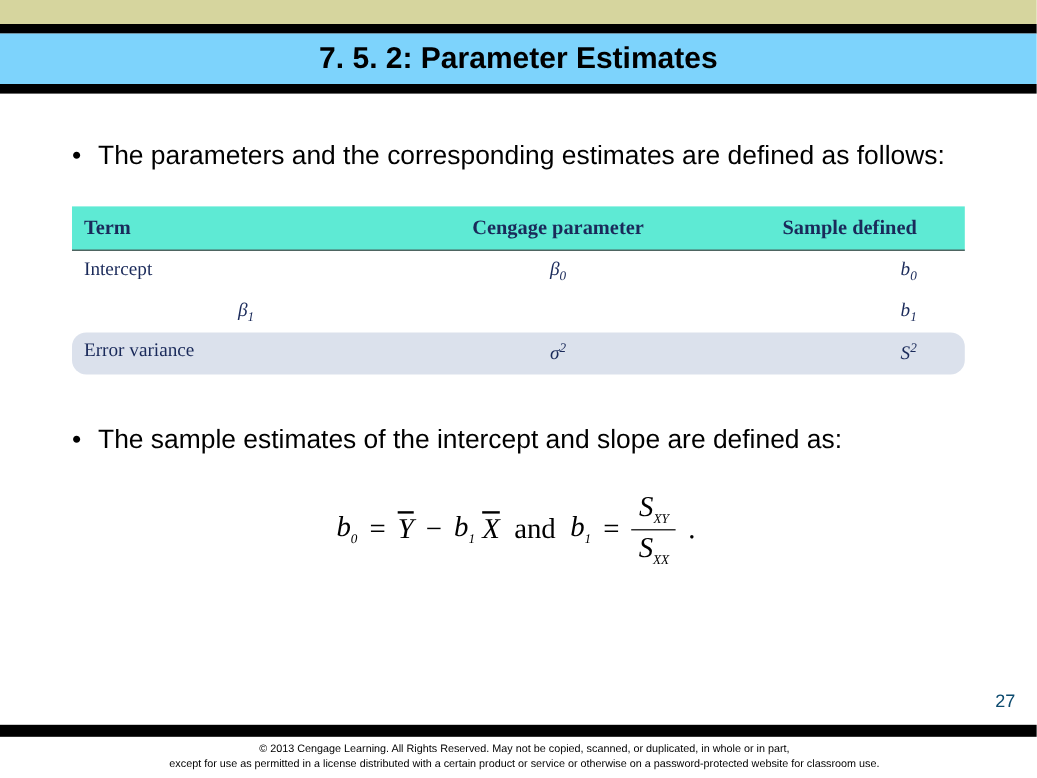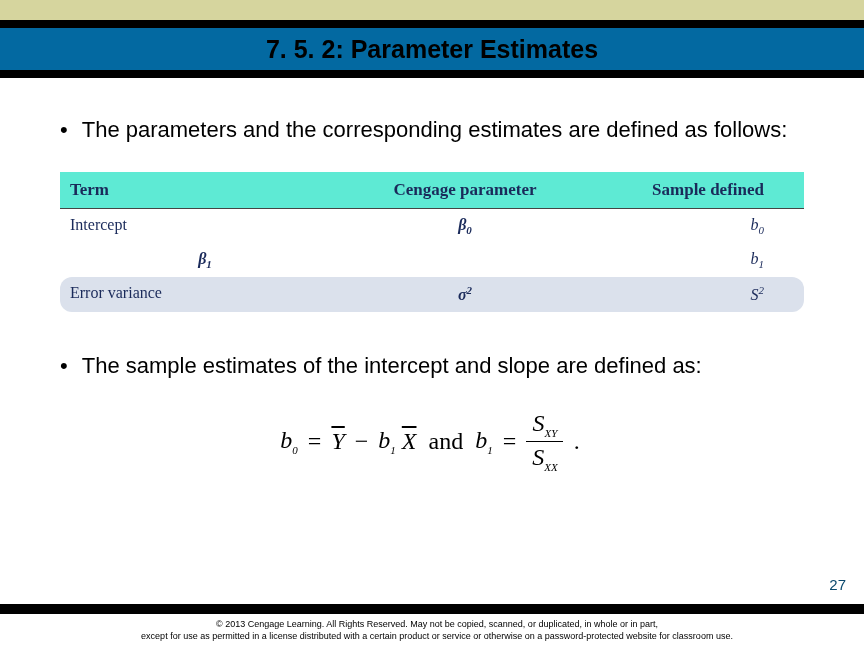--- a/index.html
+++ b/index.html
@@ -14,21 +14,21 @@
   .top-yellow {
     height: 20px;
     background: #d6d59e;
   }
   .black-bar {
     height: 8px;
     background: #000;
   }
   .title-area {
     height: 42px;
-    background: #0369a1;
+    background: #7dd3fc;
     text-align: left;
     display: flex;
     align-items: center;
     justify-content: center;
   }
   .title-area h1 {
     font-size: 25px;
     font-weight: bold;
     color: #000;
   }
@@ -57,21 +57,21 @@
     width: 100%;
   }
   .thead-row {
     display: flex;
     background: #5eead4;
     padding: 8px 10px;
     border-bottom: 1px solid #444;
     font-family: Georgia, 'Times New Roman', serif;
   }
   .col1 { flex: 0 0 260px; }
-  .col2 { flex: 0 0 270px; text-align: center; font-weight: bold; }
+  .col2 { flex: 0 0 270px; text-align: center; }
   .col3 { flex: 1; text-align: right; padding-right: 30px; }
   .thead-row .th {
     font-weight: bold;
     font-size: 17px;
     color: #1a2a5a;
   }
   .trow {
     display: flex;
     padding: 7px 10px;
     font-family: Georgia, 'Times New Roman', serif;

